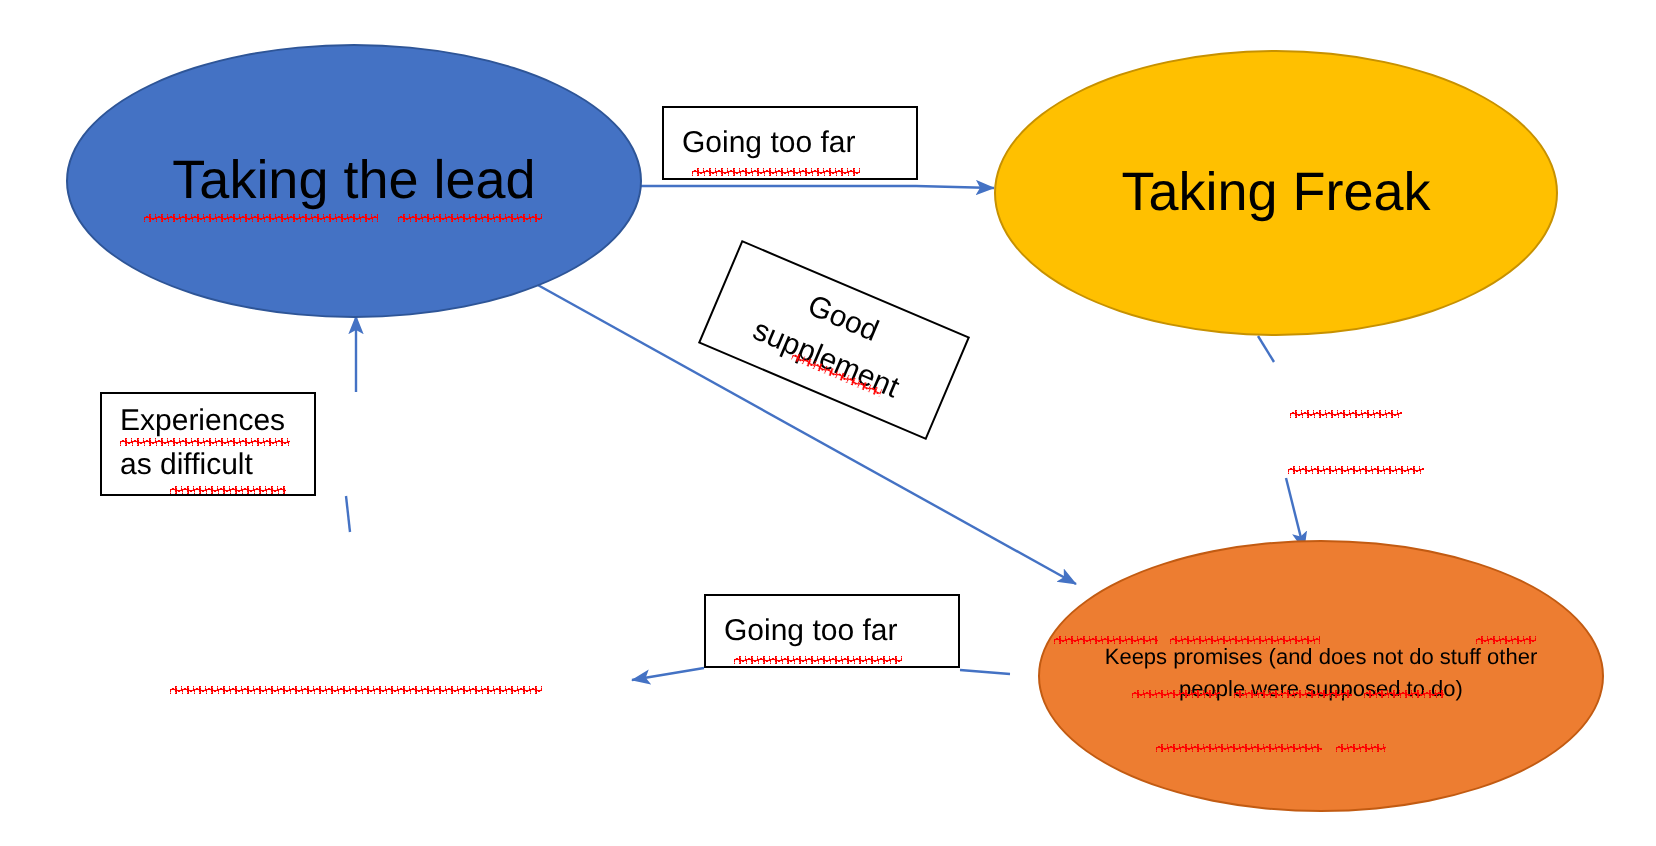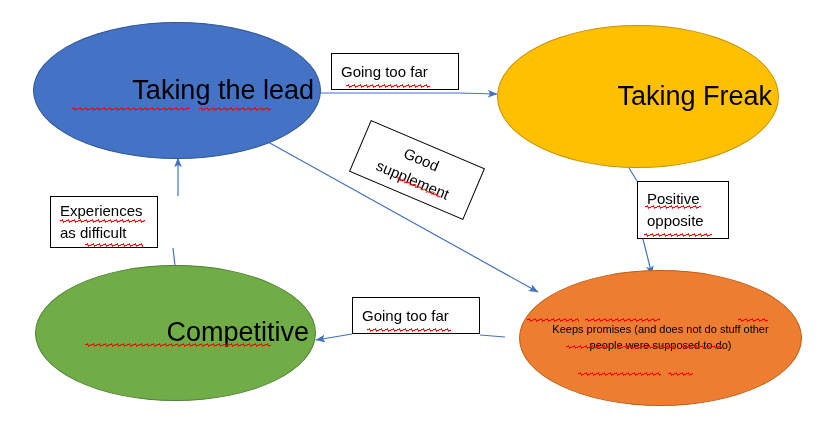--- a/index.html
+++ b/index.html
@@ -21,21 +21,21 @@
     top: 0;
     width: 828px;
     height: 423px;
   }
 
   
   .node {
     position: absolute;
     display: flex;
     align-items: center;
-    justify-content: flex-end;
+    justify-content: center;
     text-align: center;
     border-radius: 50%;
     box-sizing: border-box;
     color: #000000;
     line-height: 1.18;
     z-index: 3;
   }
   .node .node-label {
     display: block;
     padding: 0 6px;
@@ -165,39 +165,33 @@
   </svg>
 
   <div class="node" id="node-taking-the-lead">
     <span class="node-label">Taking the lead</span>
   </div>
 
   <div class="node" id="node-control-freak">
     <span class="node-label">Taking Freak</span>
   </div>
 
-  <div class="node" id="node-competitive">
-    <span class="node-label">Competitive</span>
-  </div>
 
   <div class="node" id="node-keeps-promises">
     <span class="node-label">Keeps promises (and does not do stuff other people were supposed to do)</span>
   </div>
 
   <div class="boxlabel" id="label-going-too-far-top">
     <span class="box-text">Going too far</span>
   </div>
 
   <div class="boxlabel" id="label-good-supplement">
     <span class="box-text">Good supplement</span>
   </div>
 
-  <div class="boxlabel" id="label-positive-opposite">
-    <span class="box-text">Positive opposite</span>
-  </div>
 
   <div class="boxlabel" id="label-going-too-far-bottom">
     <span class="box-text">Going too far</span>
   </div>
 
   <div class="boxlabel" id="label-experiences-as-difficult">
     <span class="box-text">Experiences as difficult</span>
   </div>
 
   <div class="sq" style="left:72px;  top:107px; width:117px;"></div>

